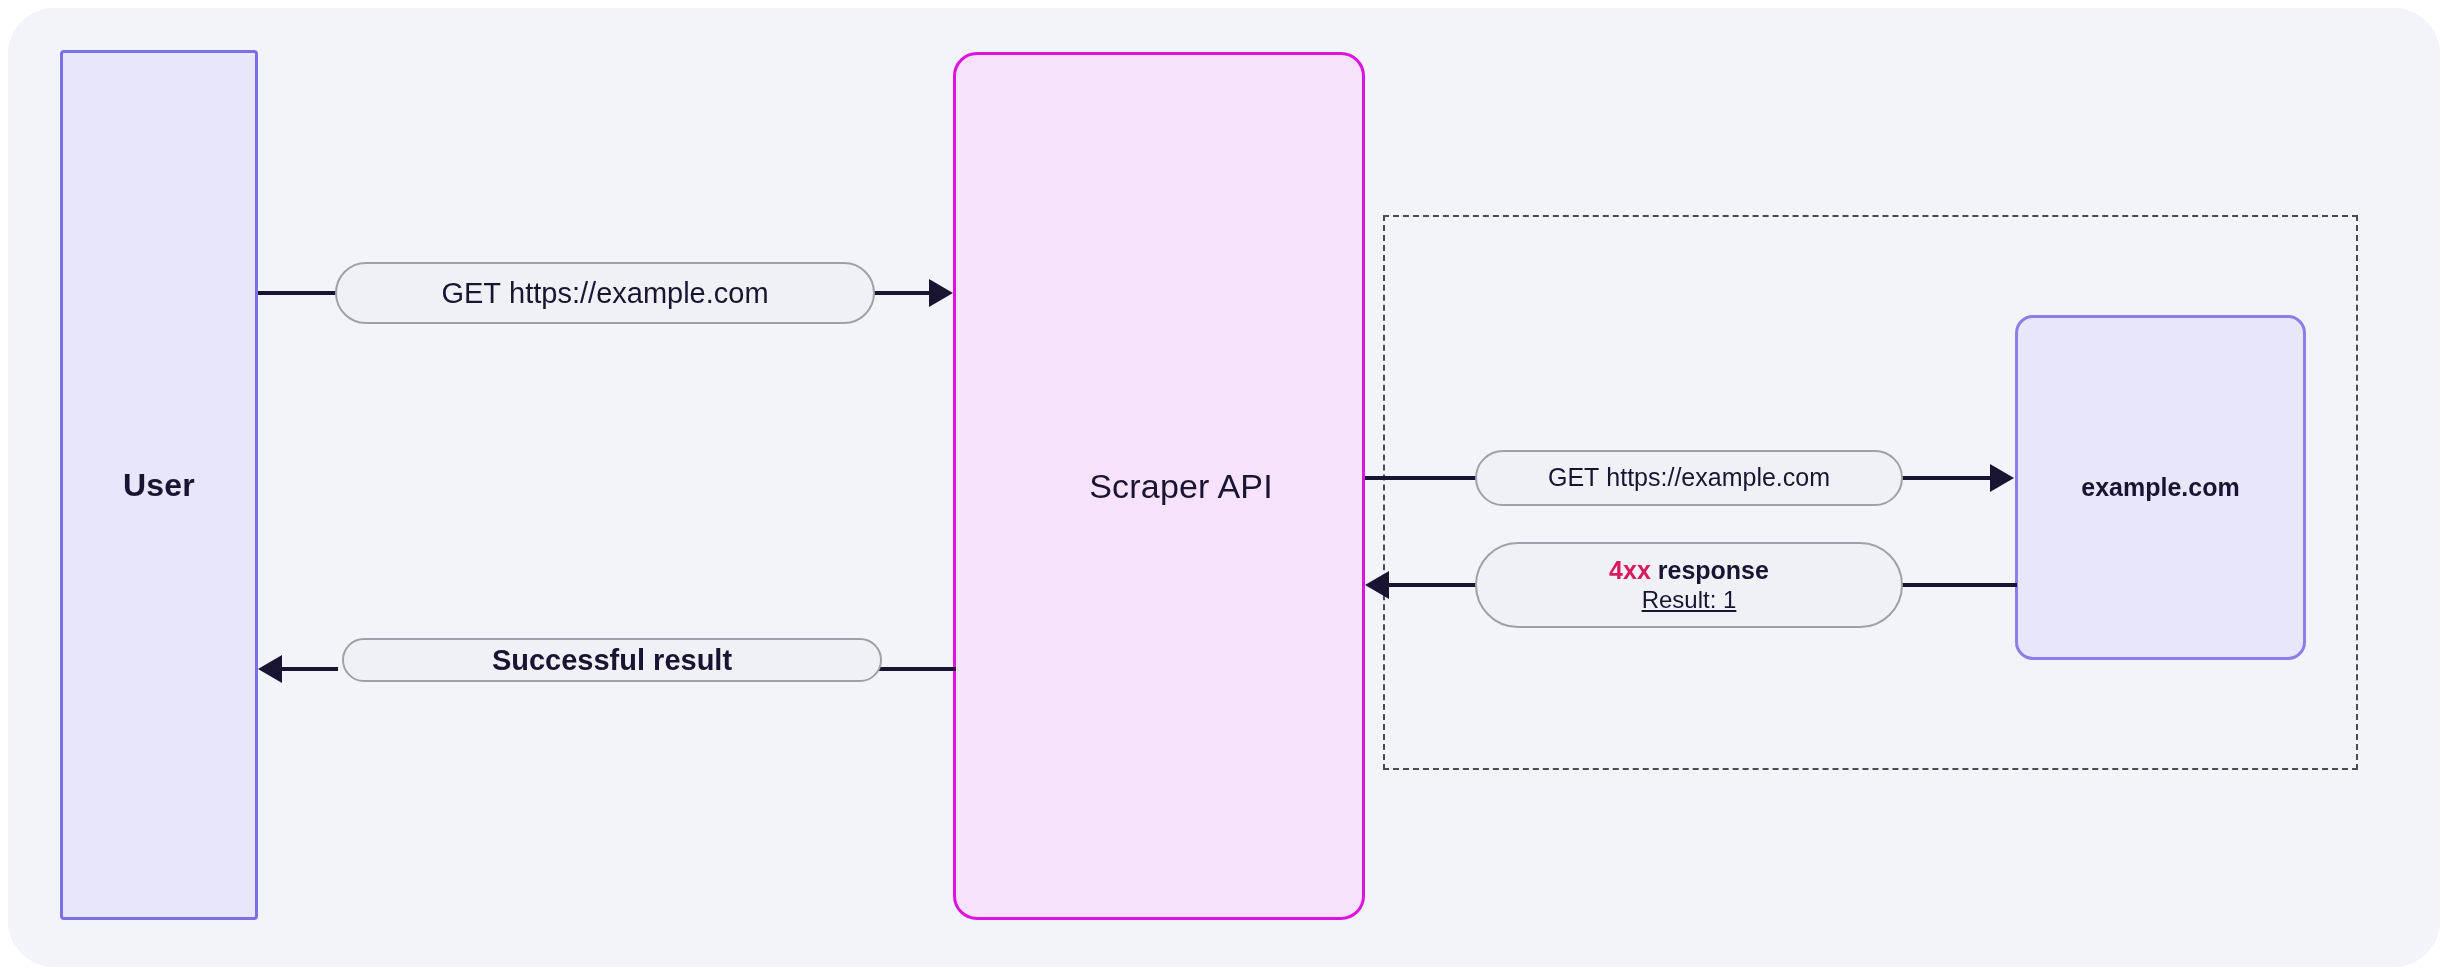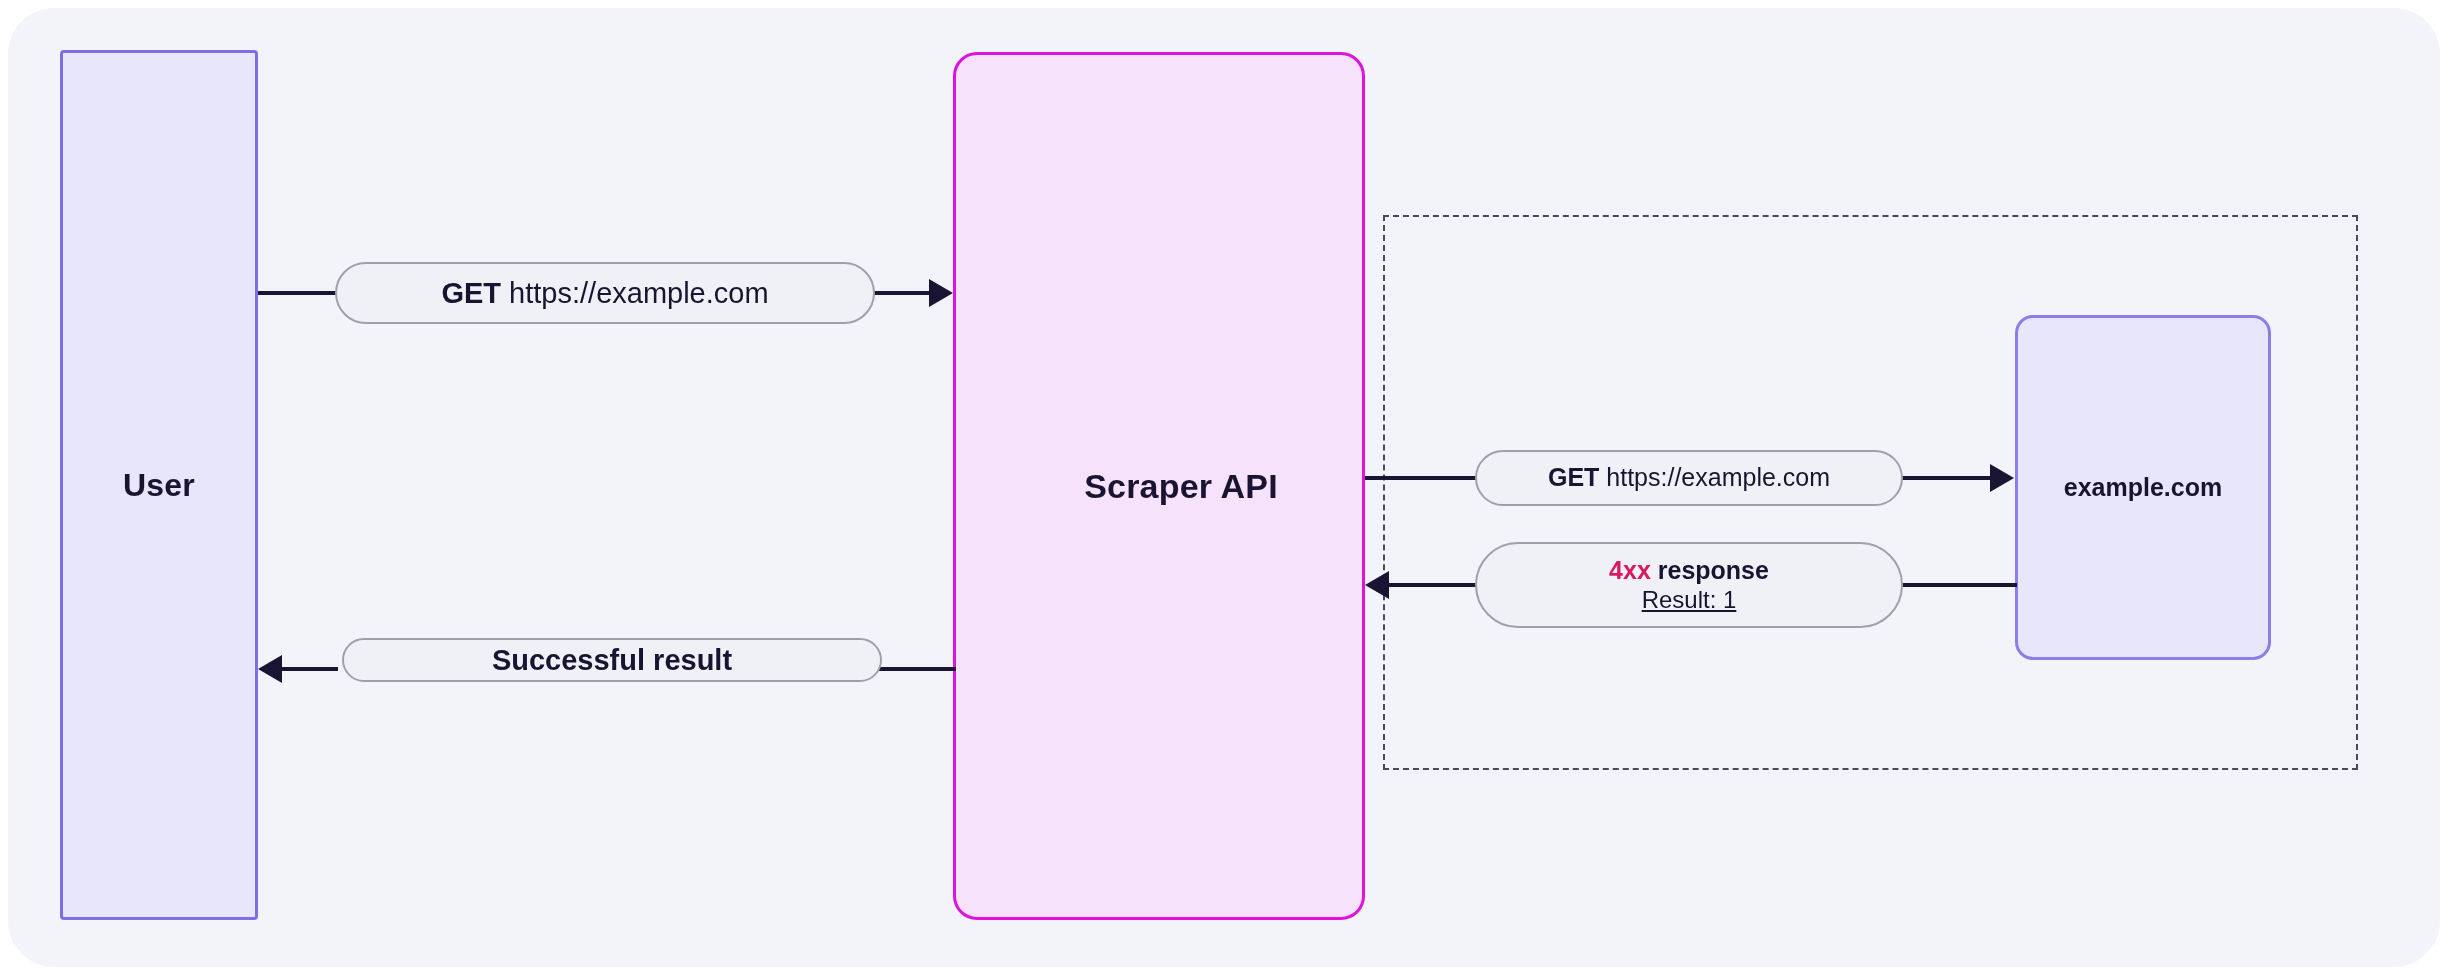--- a/index.html
+++ b/index.html
@@ -14,23 +14,23 @@
 
   .node{position:absolute;box-sizing:border-box;display:flex;
         align-items:center;justify-content:center;text-align:center;}
 
   #user-node{left:60px;top:50px;width:198px;height:870px;
              background:#e8e6fa;border:3px solid #7c6ee6;border-radius:4px;}
   #user-node .lbl{font-size:32px;font-weight:bold;color:#1a1433;letter-spacing:.2px;}
 
   #scraper-node{left:953px;top:52px;width:412px;height:868px;
                 background:#f6e3fb;border:3px solid #e012e0;border-radius:24px;}
-  #scraper-node .lbl{font-size:34px;font-weight:bold;color:#1a1433;letter-spacing:.2px;margin-left:44px;}
+  #scraper-node .lbl{font-size:34px;font-weight:normal;color:#1a1433;letter-spacing:.2px;margin-left:44px;}
 
-  #target-node{left:2015px;top:315px;width:256px;height:345px;
+  #target-node{left:2015px;top:315px;width:291px;height:345px;
                background:#e8e6fa;border:3px solid #8b7ee8;border-radius:18px;}
   #target-node .lbl{font-size:25px;font-weight:bold;color:#1a1433;}
 
   
   #retry-region{position:absolute;left:1383px;top:215px;width:975px;height:555px;
        border:2.5px dashed #4a4a55;box-sizing:border-box;background:transparent;}
 
   
   .line{position:absolute;background:#1a1433;height:4px;}
 
@@ -49,21 +49,21 @@
   .pill .l1{line-height:1.18;white-space:nowrap;}
   .pill .l2{line-height:1.18;white-space:nowrap;text-decoration:underline;}
 
   #pill-get-user{left:335px;top:262px;width:540px;height:62px;font-size:29px;}
   #pill-success{left:342px;top:638px;width:540px;height:44px;font-size:29px;font-weight:bold;}
   #pill-get-target{left:1475px;top:450px;width:428px;height:56px;font-size:25px;}
   #pill-4xx{left:1475px;top:542px;width:428px;height:86px;text-align:right;}
   #pill-4xx .l1{font-size:25px;font-weight:bold;}
   #pill-4xx .l2{font-size:24px;font-weight:normal;}
 
-  .b{font-weight:bold;}
+  .b{font-weight:normal;}
   .n{font-weight:normal;margin-top:8px;}
   .crimson{color:#d81b60;font-weight:bold;}
 
   
   #caption-unsuccessful{position:absolute;left:1475px;top:365px;width:428px;
       text-align:center;font-size:29px;font-weight:bold;color:#1a1433;}
 </style>
 </head>
 <body>
 

